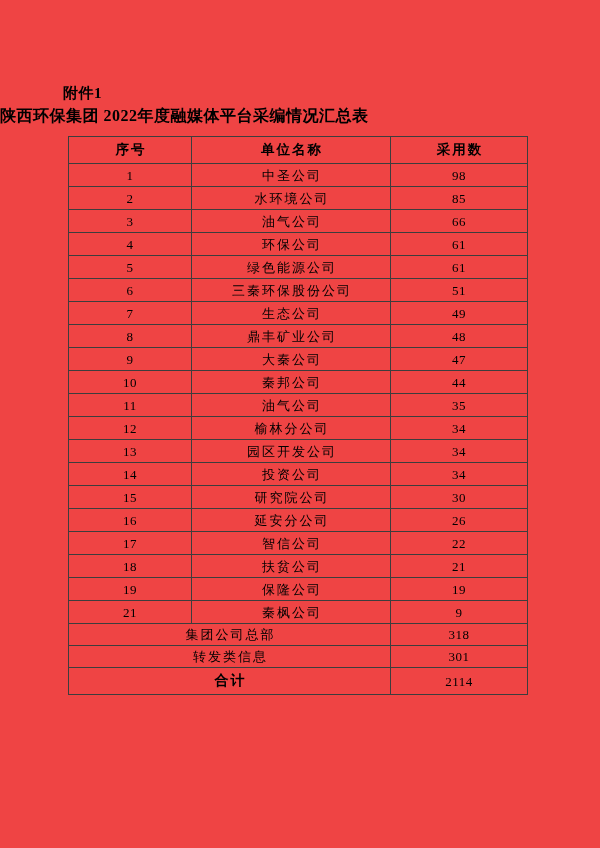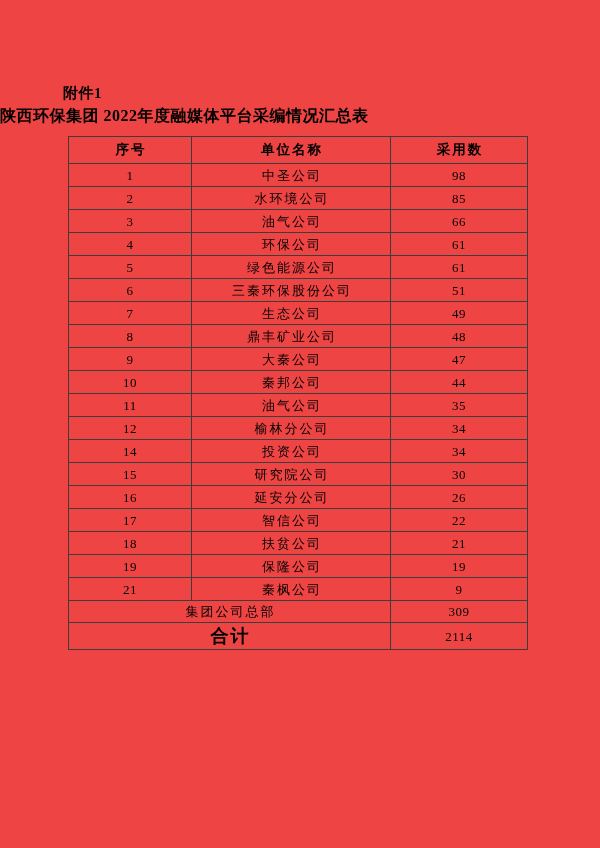--- a/index.html
+++ b/index.html
@@ -67,21 +67,21 @@
   .summary-table tbody tr.total-row { height: 27px; }
   .zh-cell {
     letter-spacing: 2px;
     text-indent: 2px;
   }
   .num-cell {
     letter-spacing: 0.5px;
   }
   .total-row .total-label {
     font-weight: bold;
-    font-size: 18px;
+    font-size: 14px;
   }
 </style>
 </head>
 <body>
 
 <div class="page">
   <div class="attachment-label">附件1</div>
   <div class="doc-title">陕西环保集团 2022年度融媒体平台采编情况汇总表</div>
 
   <table class="summary-table">
@@ -152,20 +152,25 @@
           <td class="num-cell">11</td>
           <td class="zh-cell">油气公司</td>
           <td class="num-cell">35</td>
         </tr>
         <tr class="data-row">
           <td class="num-cell">12</td>
           <td class="zh-cell">榆林分公司</td>
           <td class="num-cell">34</td>
         </tr>
         <tr class="data-row">
+          <td class="num-cell">13</td>
+          <td class="zh-cell">园区开发公司</td>
+          <td class="num-cell">34</td>
+        </tr>
+        <tr class="data-row">
           <td class="num-cell">14</td>
           <td class="zh-cell">投资公司</td>
           <td class="num-cell">34</td>
         </tr>
         <tr class="data-row">
           <td class="num-cell">15</td>
           <td class="zh-cell">研究院公司</td>
           <td class="num-cell">30</td>
         </tr>
         <tr class="data-row">
@@ -188,21 +193,25 @@
           <td class="zh-cell">保隆公司</td>
           <td class="num-cell">19</td>
         </tr>
         <tr class="data-row">
           <td class="num-cell">21</td>
           <td class="zh-cell">秦枫公司</td>
           <td class="num-cell">9</td>
         </tr>
         <tr class="summary-row">
           <td class="zh-cell" colspan="2">集团公司总部</td>
-          <td class="num-cell">309</td>
+          <td class="num-cell">318</td>
+        </tr>
+        <tr class="summary-row">
+          <td class="zh-cell" colspan="2">转发类信息</td>
+          <td class="num-cell">301</td>
         </tr>
         <tr class="total-row">
           <td class="zh-cell total-label" colspan="2">合计</td>
           <td class="num-cell">2114</td>
         </tr>
       </tbody>
   </table>
 </div>
 
 </body></html>

